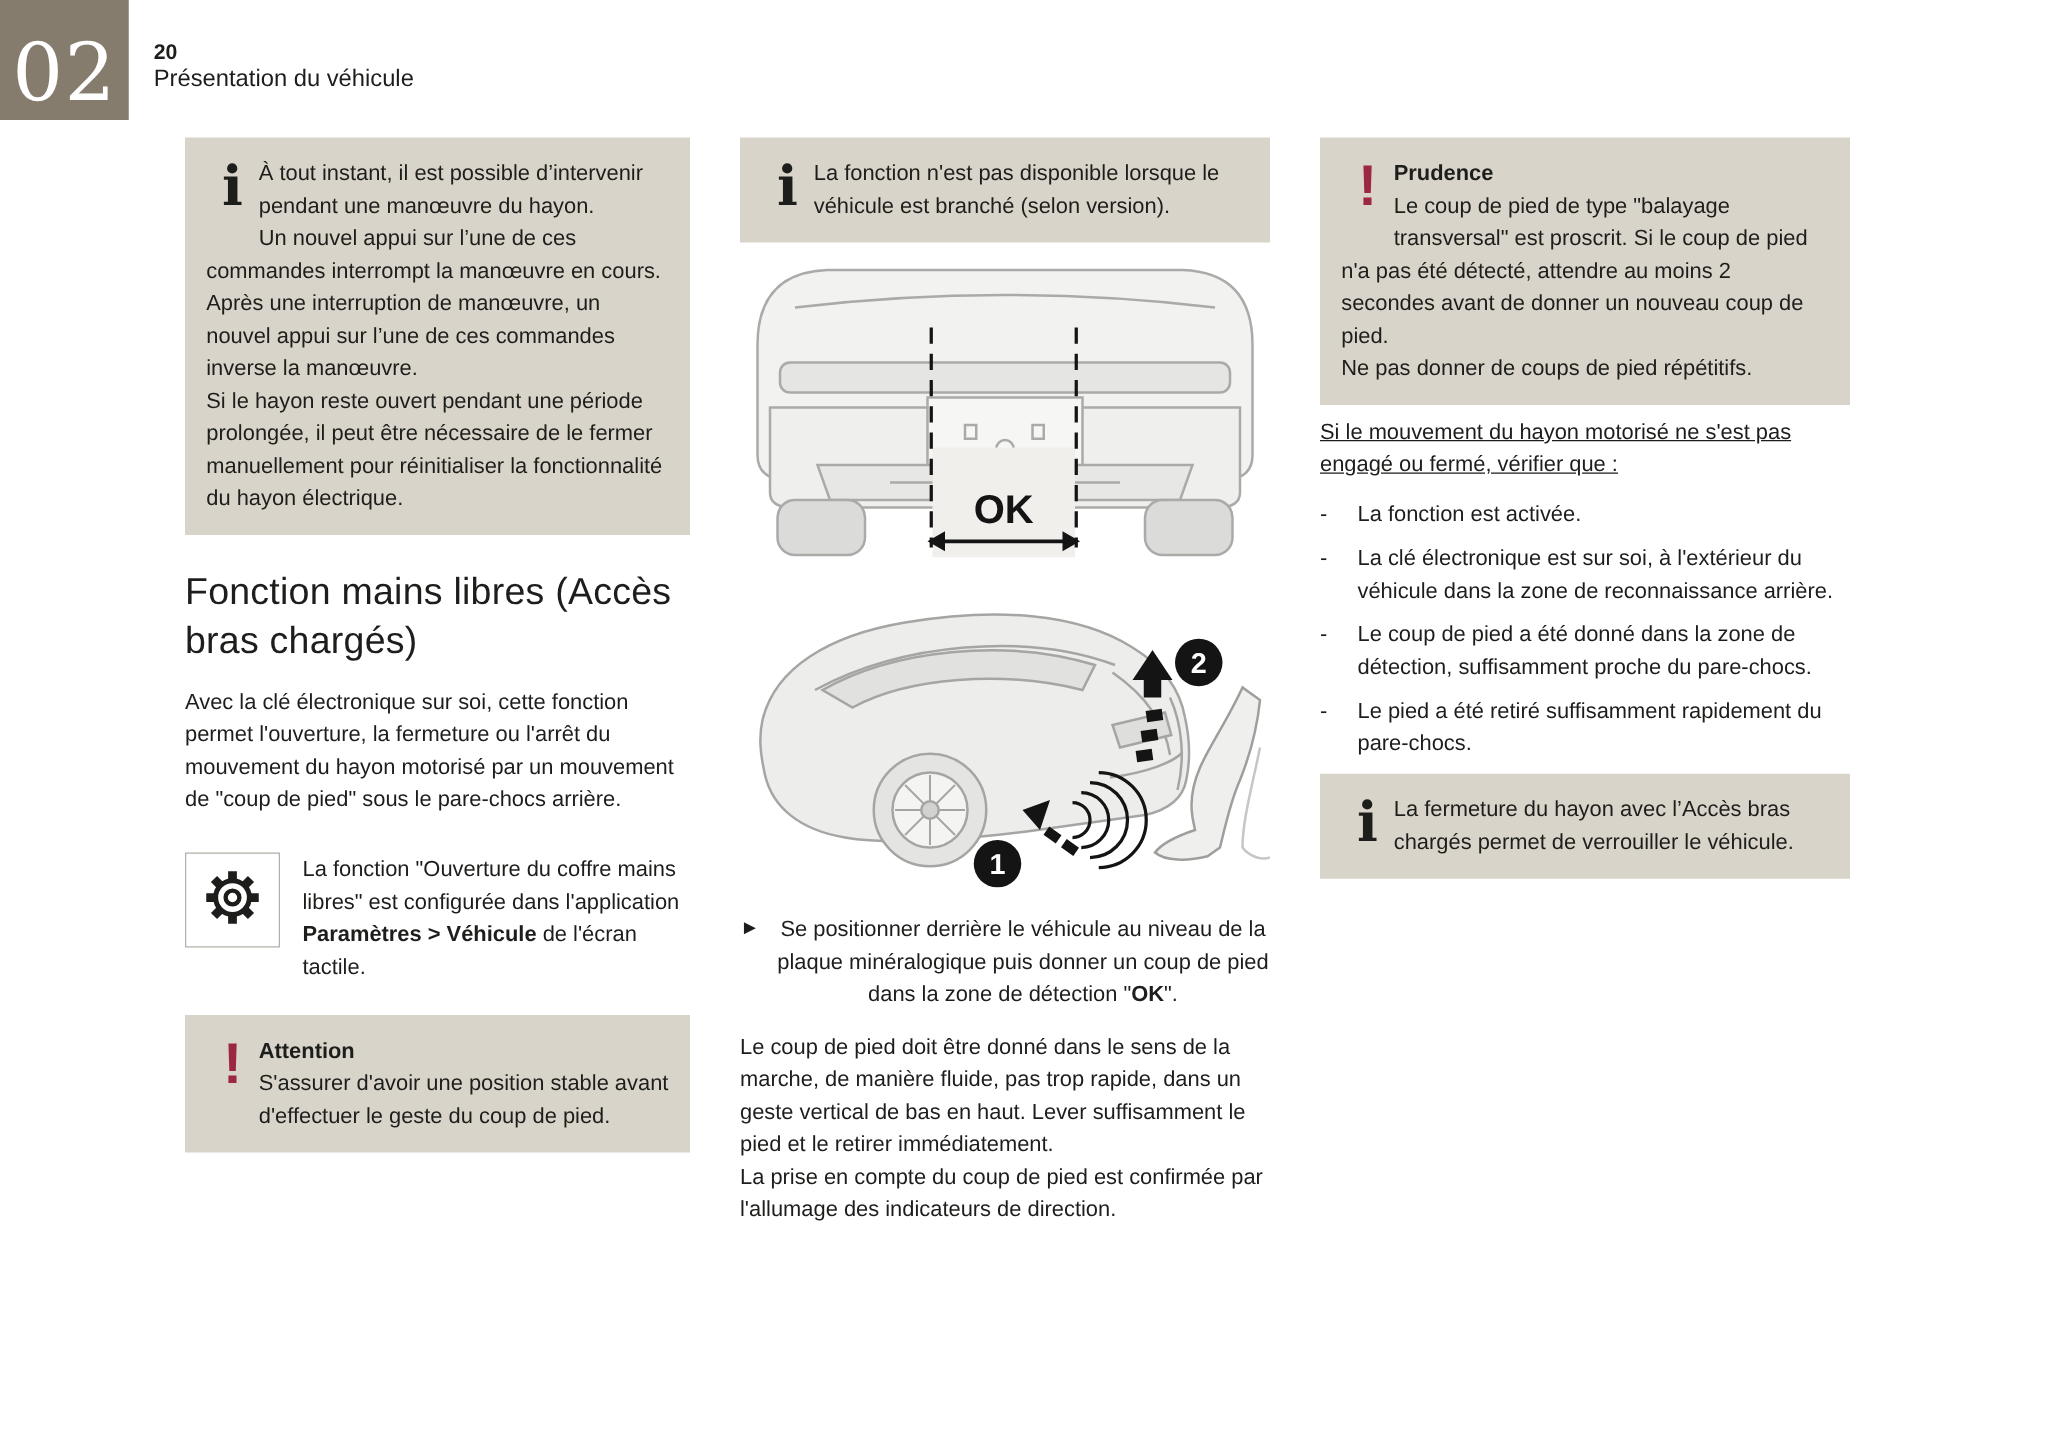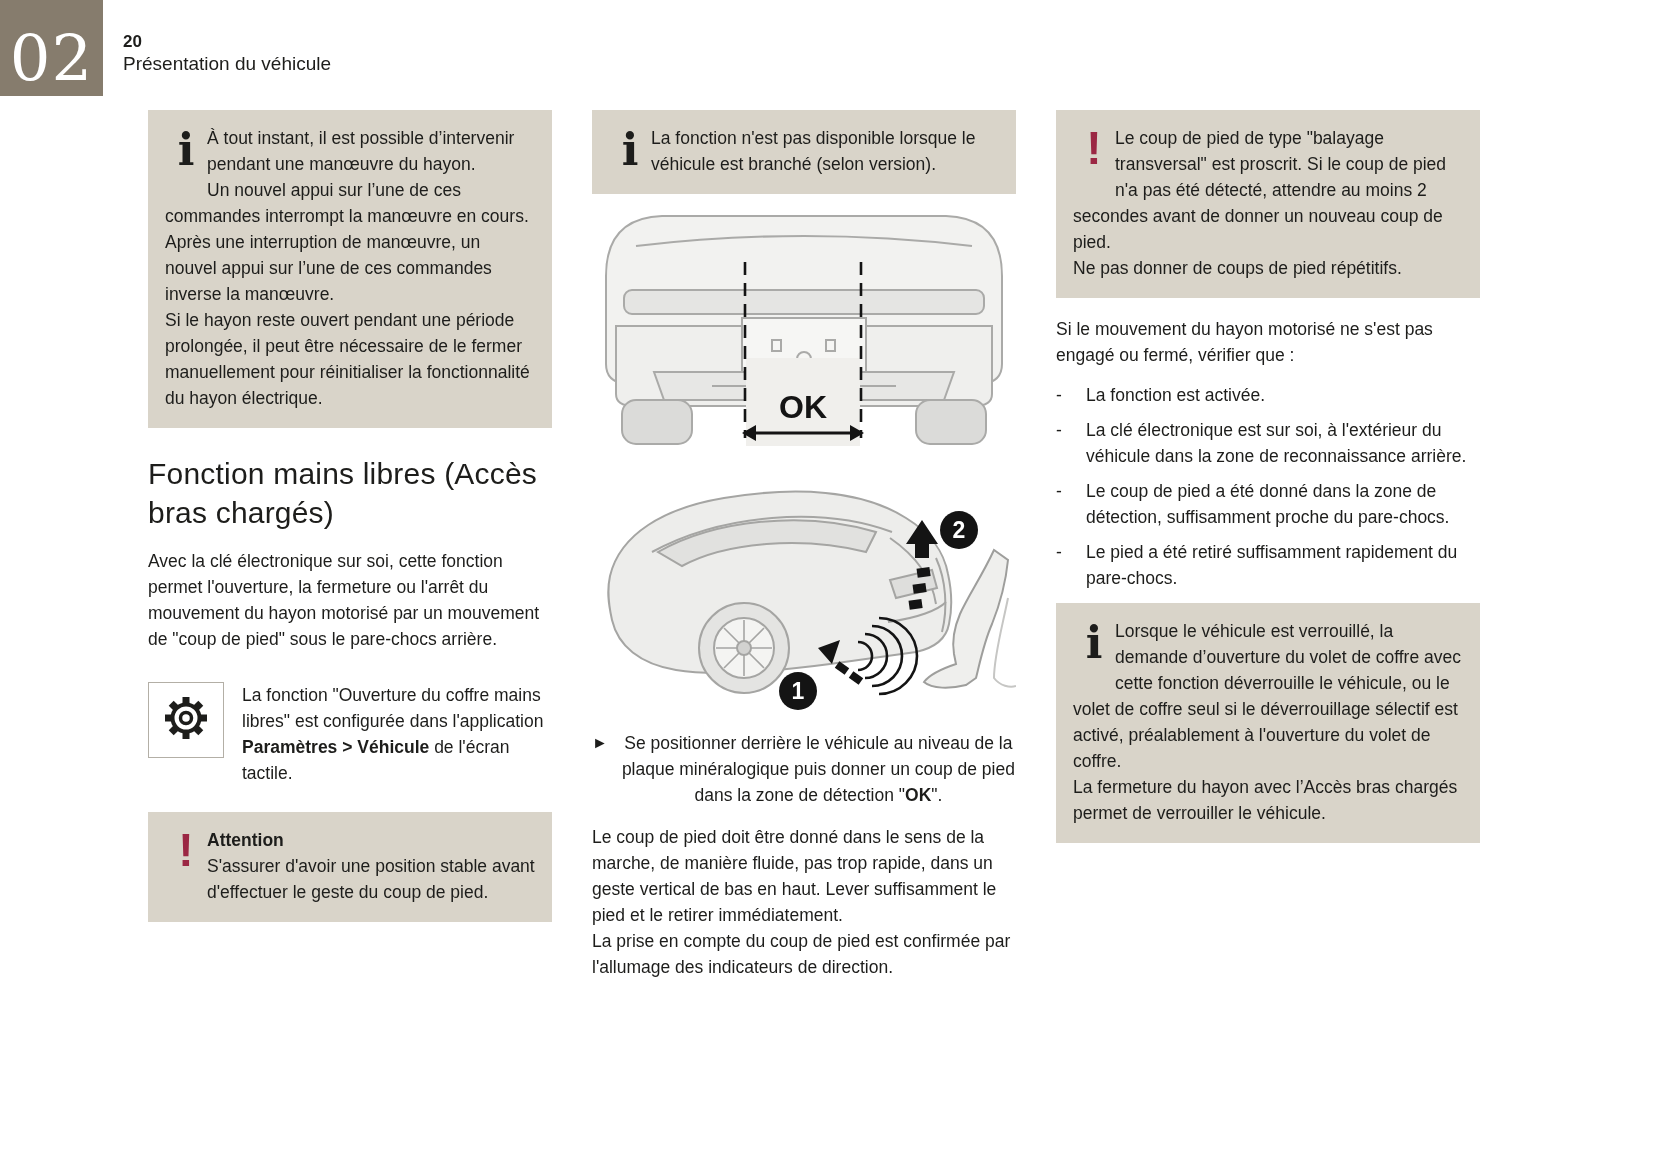--- a/index.html
+++ b/index.html
@@ -33,21 +33,21 @@
   .heading{font-size:30px;line-height:39px;font-weight:normal;margin:26px 0 16px 0;letter-spacing:0.2px;}
   .para{font-size:17.5px;line-height:26px;margin:0;}
 
   .gear-row{display:flex;gap:18px;align-items:flex-start;margin-top:30px;}
   .gear-frame{width:74px;height:74px;border:1.5px solid #b3afa6;background:#fff;flex:0 0 auto;
     display:flex;align-items:center;justify-content:center;}
   .gear-row .para{flex:1;}
 
   .mt26{margin-top:26px;}
   .mt12{margin-top:12px;}
-  .mt18{margin-top:18px;}
+  .mt18{margin-top:8px;text-decoration:underline;}
 
   .figure{margin-top:12px;}
   .figure svg{display:block;}
 
   .step{display:flex;gap:13px;margin:20px 0 16px 0;}
   .step-arrow{font-size:16px;line-height:26px;flex:0 0 auto;}
   .step .para{flex:1;text-align:center;}
 
   .dash-list{margin-top:14px;}
   .dash-item{display:flex;gap:0;margin-bottom:9px;}
@@ -210,20 +210,21 @@
       <p class="para"><span>Se positionner derrière le véhicule au niveau de la plaque minéralogique puis donner un coup de pied dans la zone de détection "</span><b>OK</b><span>".</span></p>
     </div>
 
     <p class="para">Le coup de pied doit être donné dans le sens de la marche, de manière fluide, pas trop rapide, dans un geste vertical de bas en haut. Lever suffisamment le pied et le retirer immédiatement.</p>
     <p class="para">La prise en compte du coup de pied est confirmée par l'allumage des indicateurs de direction.</p>
   </div>
 
   <div class="col right">
     <div class="box">
       <span class="warn-glyph">!</span>
+      <p class="title">Prudence</p>
       <p>Le coup de pied de type "balayage transversal" est proscrit. Si le coup de pied n'a pas été détecté, attendre au moins 2 secondes avant de donner un nouveau coup de pied.</p>
       <p>Ne pas donner de coups de pied répétitifs.</p>
     </div>
 
     <p class="para mt18">Si le mouvement du hayon motorisé ne s'est pas engagé ou fermé, vérifier que :</p>
 
     <div class="dash-list">
       <div class="dash-item">
         <span class="dash">-</span>
         <p class="para">La fonction est activée.</p>
@@ -237,18 +238,17 @@
         <p class="para">Le coup de pied a été donné dans la zone de détection, suffisamment proche du pare-chocs.</p>
       </div>
       <div class="dash-item">
         <span class="dash">-</span>
         <p class="para">Le pied a été retiré suffisamment rapidement du pare-chocs.</p>
       </div>
     </div>
 
     <div class="box mt12">
       <span class="info-glyph">i</span>
-      <p>Lorsque le véhicule est verrouillé, la demande d’ouverture du volet de coffre avec cette fonction déverrouille le véhicule, ou le volet de coffre seul si le déverrouillage sélectif est activé, préalablement à l'ouverture du volet de coffre.</p>
       <p>La fermeture du hayon avec l’Accès bras chargés permet de verrouiller le véhicule.</p>
     </div>
   </div>
 
 </div>
 
 </body></html>

